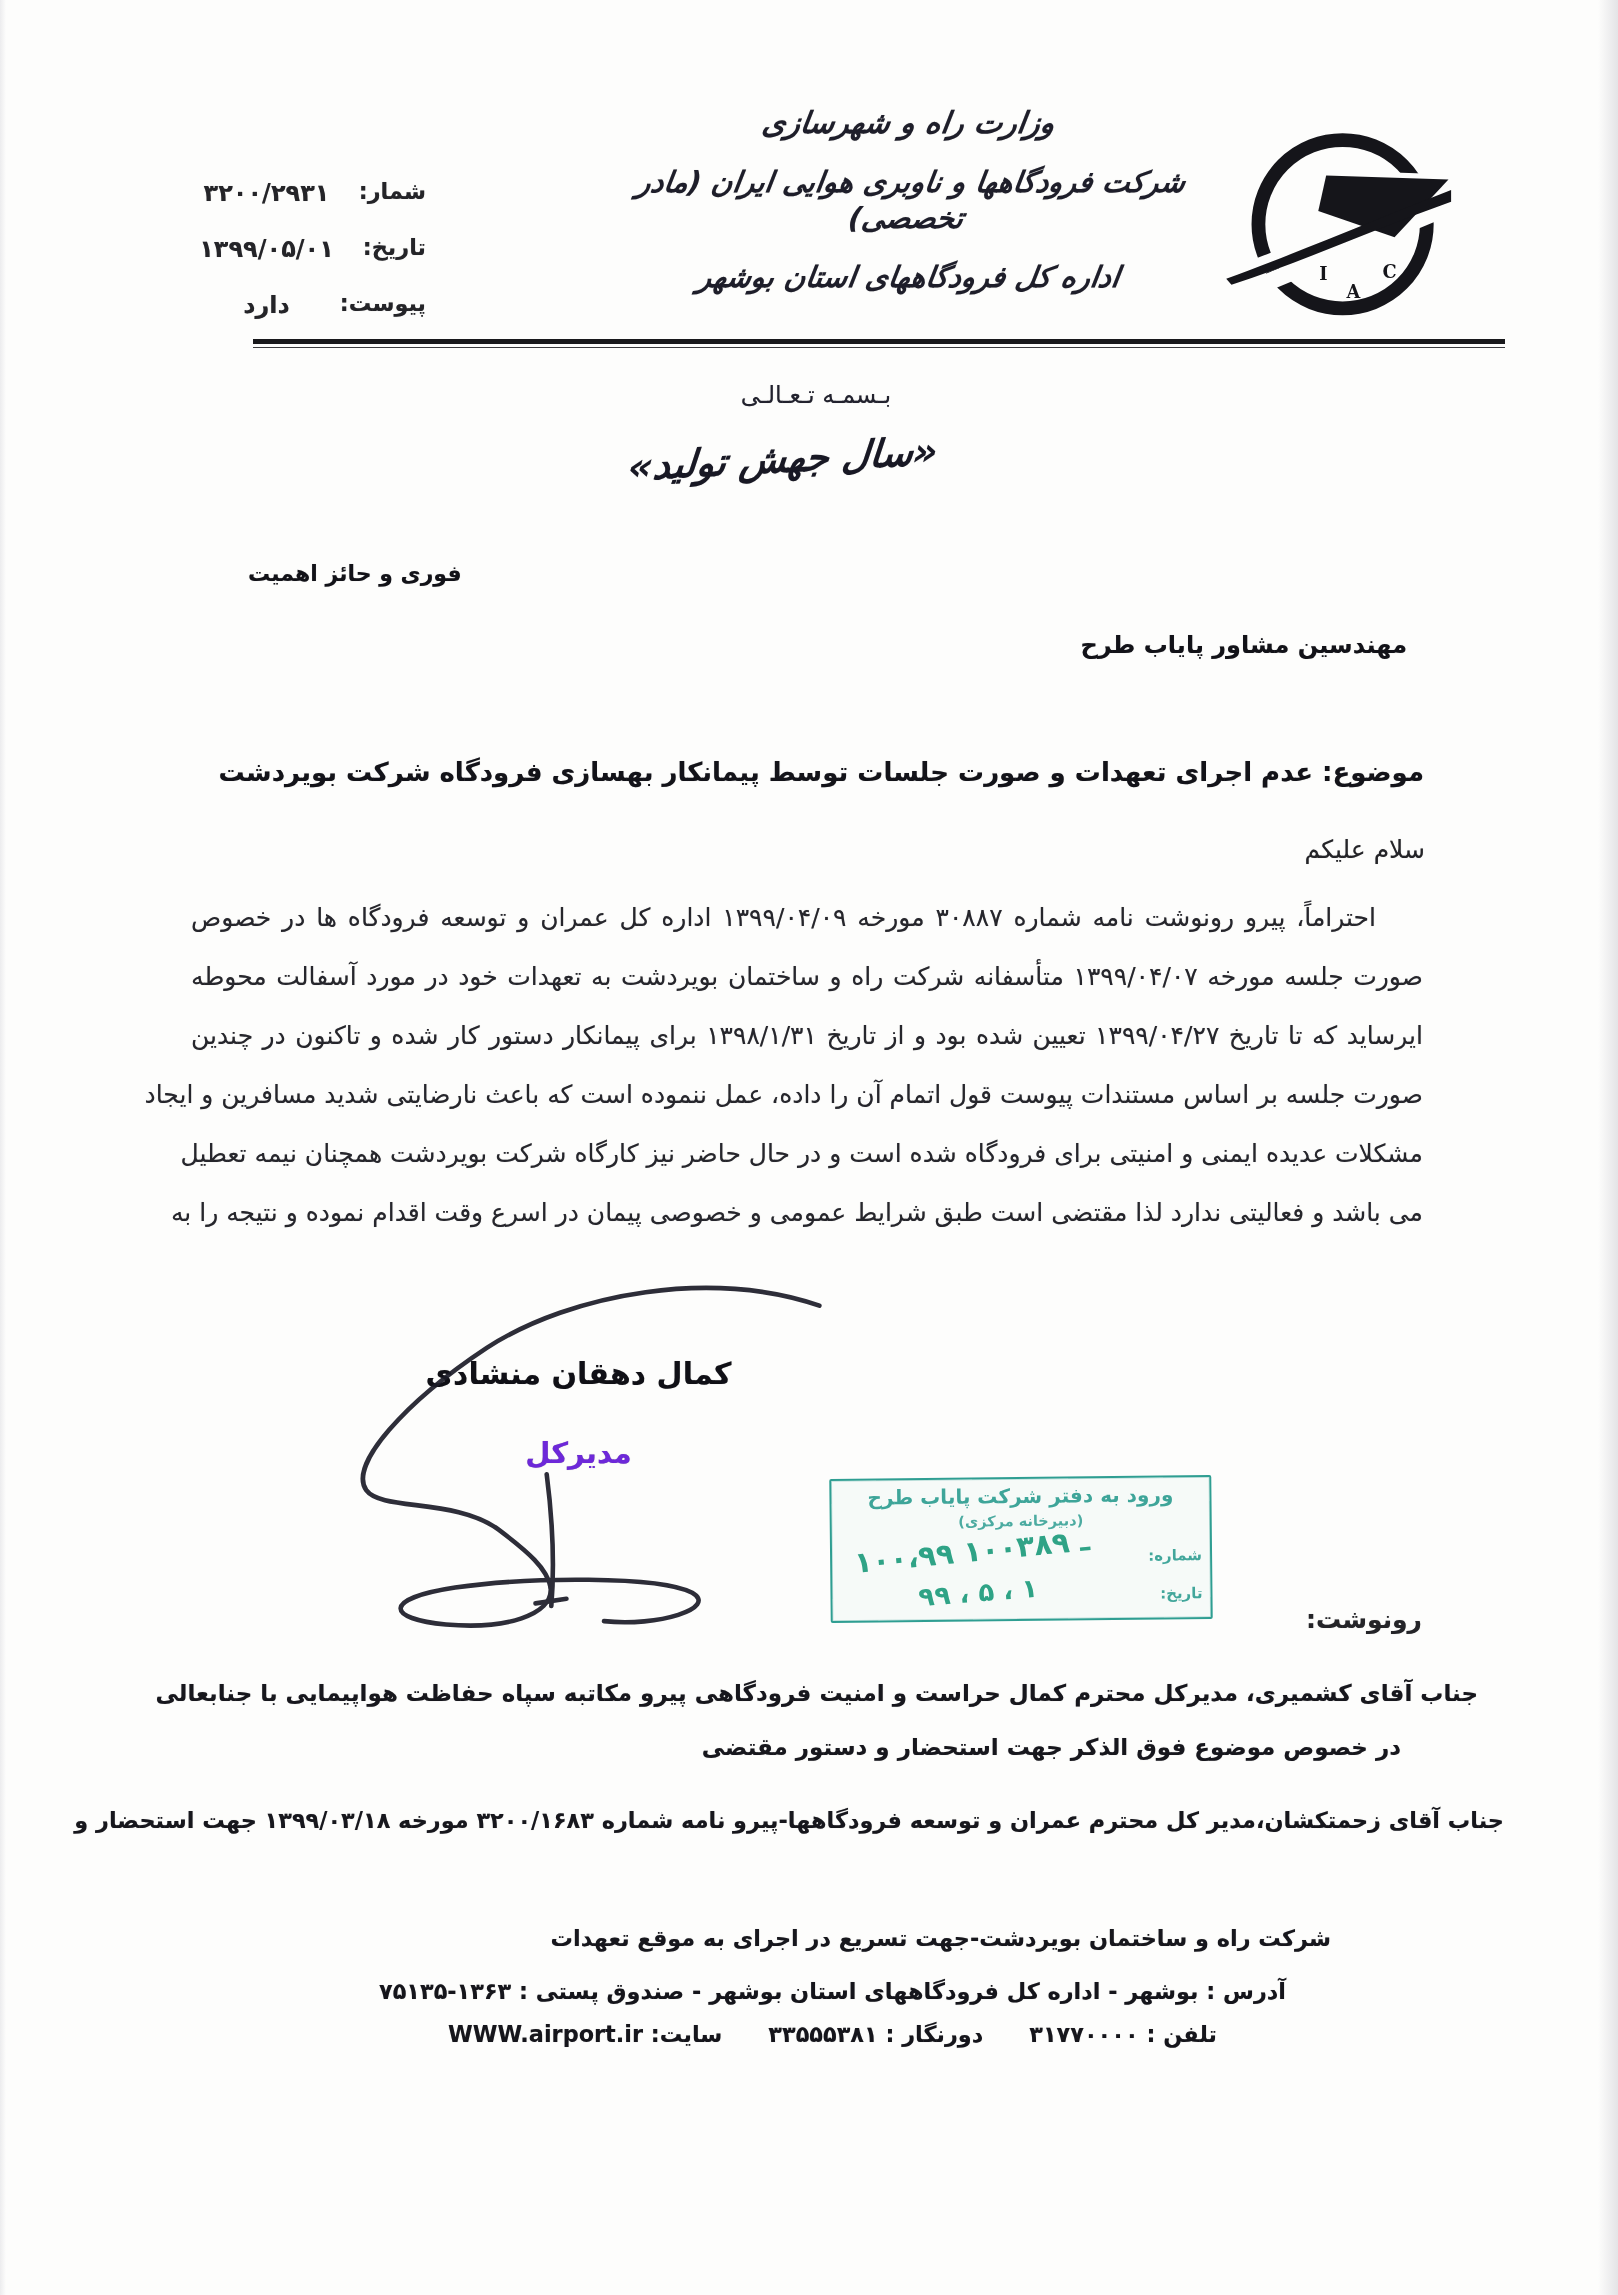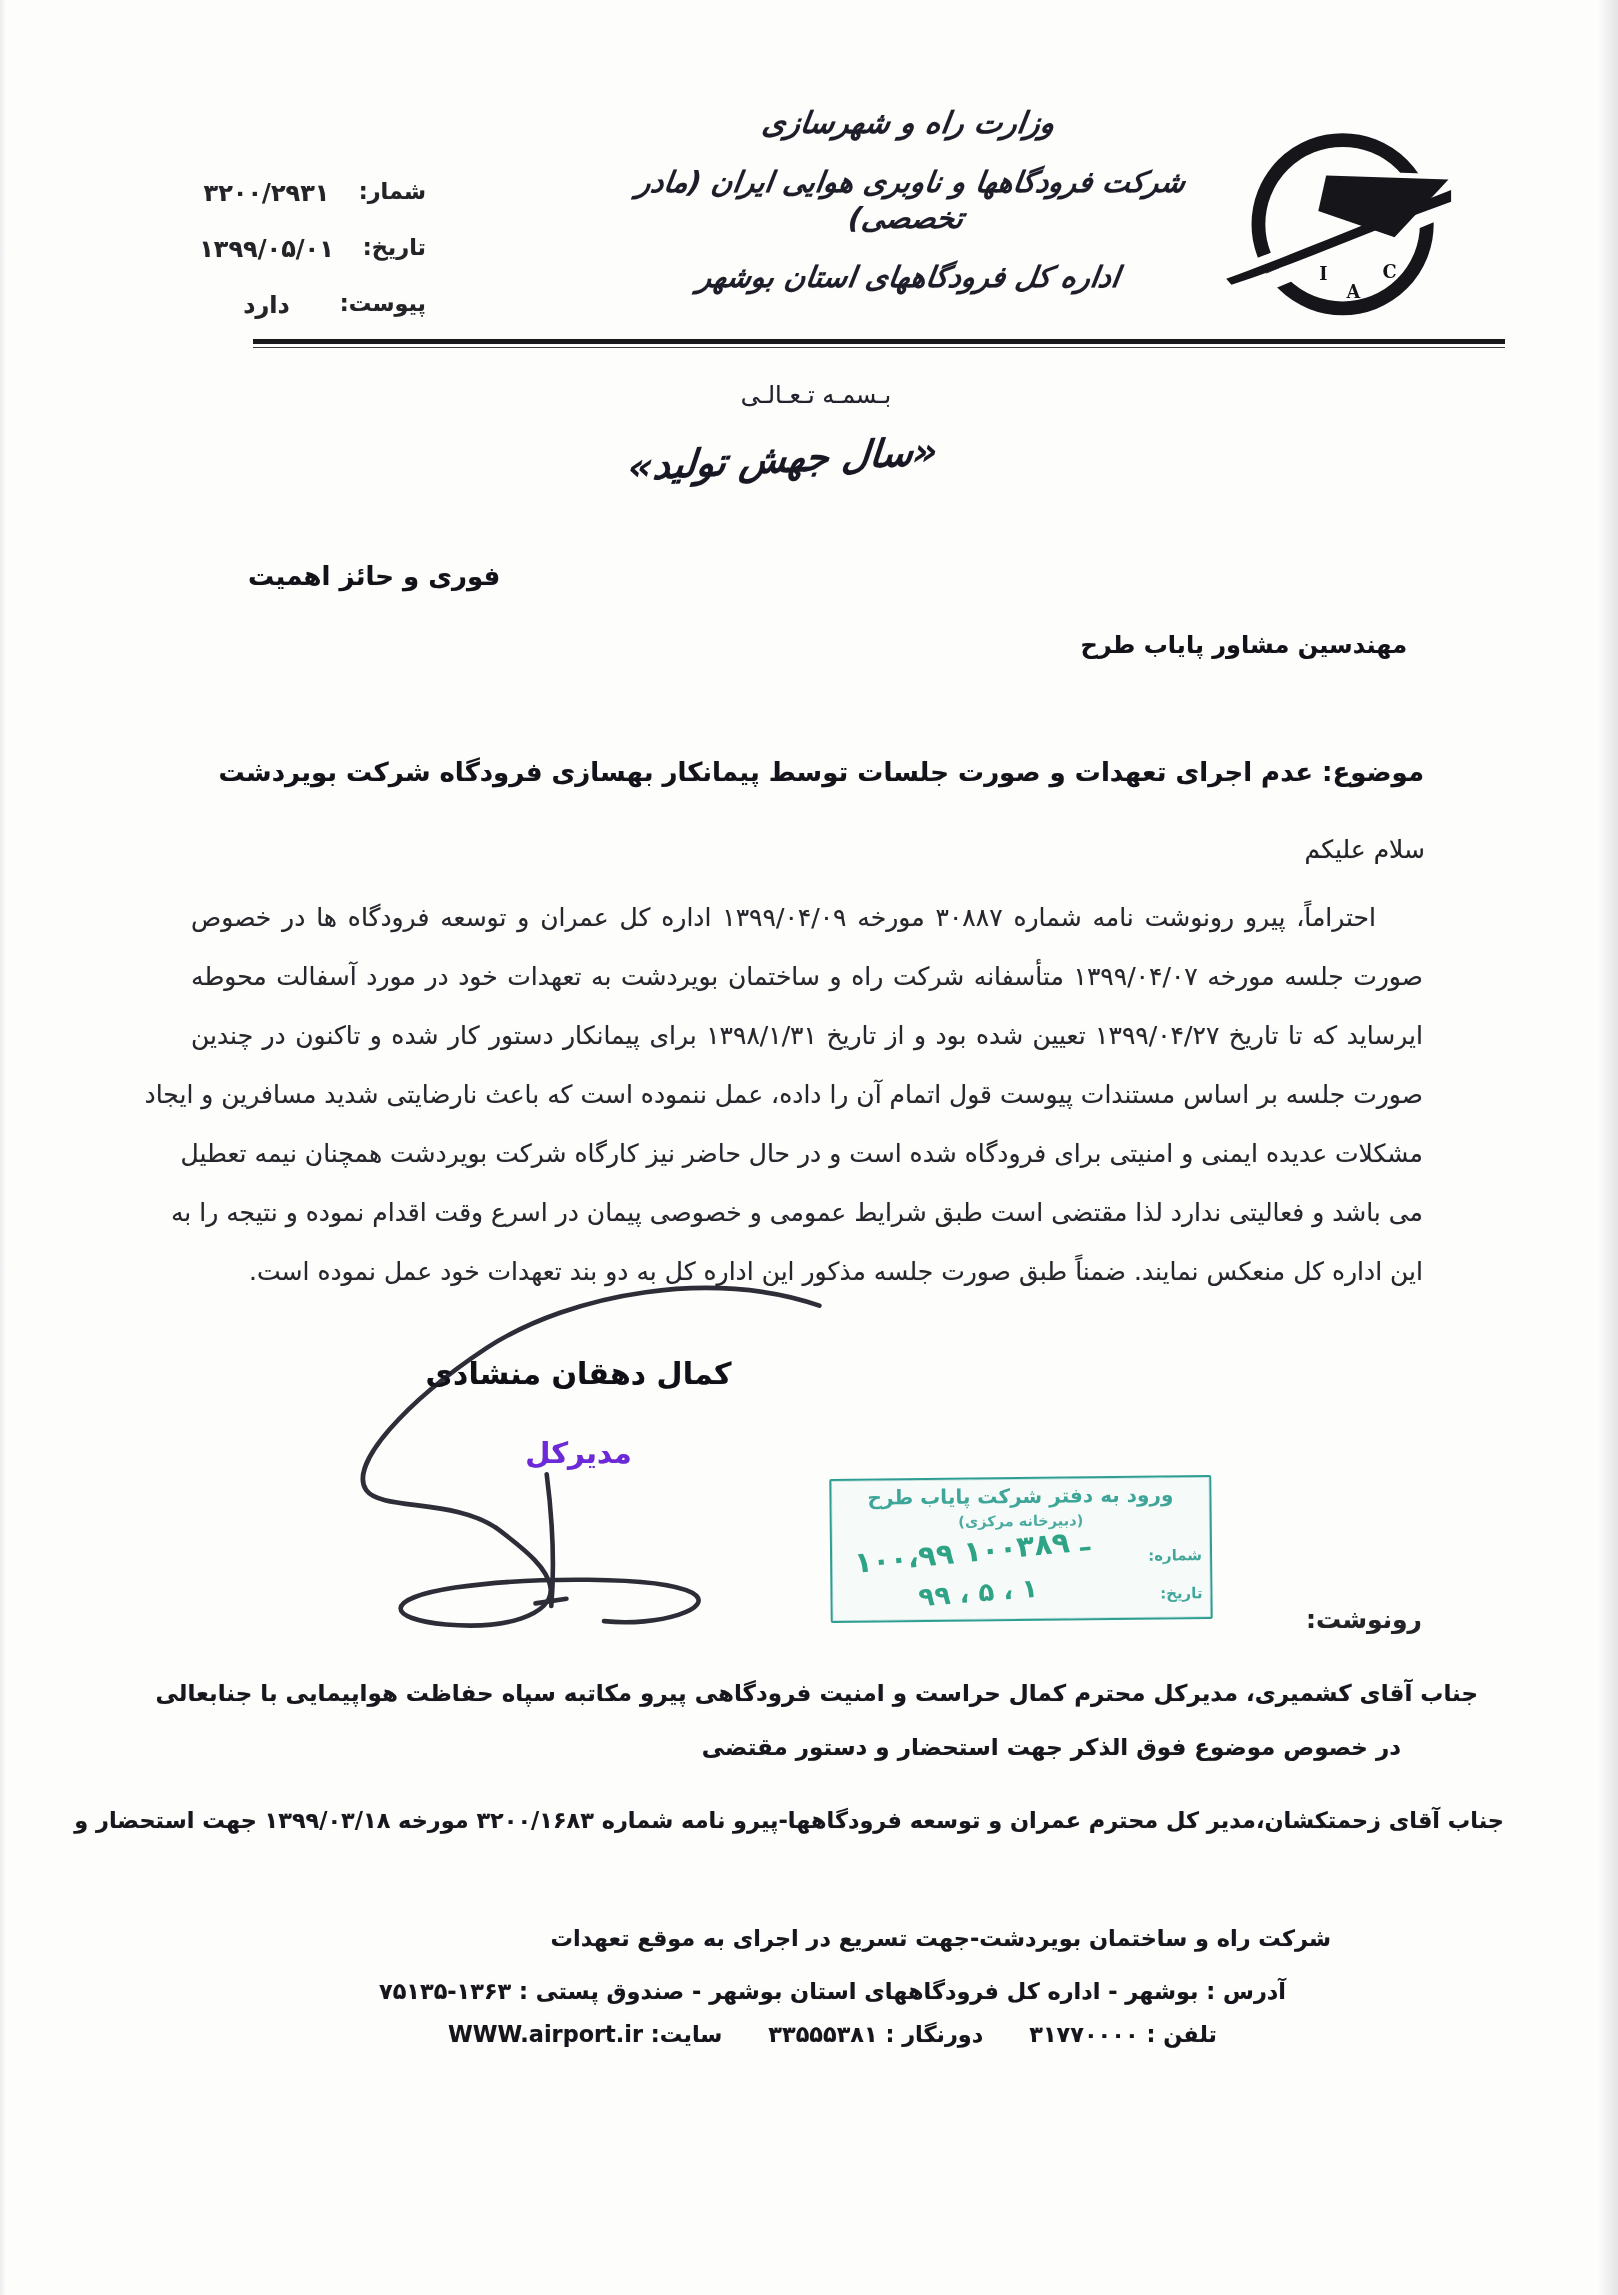--- a/index.html
+++ b/index.html
@@ -27,21 +27,21 @@
   .lh-line{font-style:italic;font-weight:700;transform:skewX(-8deg);line-height:1.25;}
   
   .rule1{left:254px;top:339px;width:1252px;height:4.6px;background:#19191c;}
   .rule2{left:254px;top:347px;width:1252px;height:1.3px;background:#3a3a3e;}
   .invocation{left:672px;top:381px;width:290px;text-align:center;font-size:24px;color:#22222e;}
   .slogan{
     left:580px;top:437px;width:408px;text-align:center;
     font-size:38px;font-weight:700;font-style:italic;color:#181824;
     transform:rotate(-3deg) skewX(-8deg);
   }
-  .urgency{left:249px;top:561px;font-size:26px;font-weight:700;color:#121218;}
+  .urgency{left:249px;top:561px;font-size:22px;font-weight:700;color:#121218;}
   .recipient{right:211px;top:631px;font-size:24px;font-weight:700;color:#121218;}
   .subject{left:194px;top:756px;width:1231px;text-align:right;font-size:26px;font-weight:700;color:#131319;line-height:1.3;}
   .salutation{right:193px;top:835px;font-size:25px;}
   .body-block{left:192px;top:888px;width:1232px;font-size:25px;color:#26262c;}
   .body-line{height:59px;line-height:59px;text-align:justify;text-align-last:justify;white-space:nowrap;}
   .body-line.first{padding-right:47px;}
   .body-line.last{text-align-last:right;}
   
   .sig-name{left:395px;top:1356px;width:369px;text-align:center;font-size:30px;font-weight:700;color:#101016;}
   .sig-title{left:461px;top:1436px;width:237px;text-align:center;font-size:29px;font-weight:700;color:#6d28d9;}
@@ -114,21 +114,20 @@
   <div class="abs subject t">موضوع: عدم اجرای تعهدات و صورت جلسات توسط پیمانکار بهسازی فرودگاه شرکت بویردشت</div>
   <div class="abs salutation t">سلام علیکم</div>
 
   <div class="abs body-block">
     <div class="body-line first t">احتراماً، پیرو رونوشت نامه شماره ۳۰۸۸۷ مورخه ۱۳۹۹/۰۴/۰۹ اداره کل عمران و توسعه فرودگاه ها در خصوص</div>
     <div class="body-line t">صورت جلسه مورخه ۱۳۹۹/۰۴/۰۷ متأسفانه شرکت راه و ساختمان بویردشت به تعهدات خود در مورد آسفالت محوطه</div>
     <div class="body-line t">ایرساید که تا تاریخ ۱۳۹۹/۰۴/۲۷ تعیین شده بود و از تاریخ ۱۳۹۸/۱/۳۱ برای پیمانکار دستور کار شده و تاکنون در چندین</div>
     <div class="body-line t">صورت جلسه بر اساس مستندات پیوست قول اتمام آن را داده، عمل ننموده است که باعث نارضایتی شدید مسافرین و ایجاد</div>
     <div class="body-line t">مشکلات عدیده ایمنی و امنیتی برای فرودگاه شده است و در حال حاضر نیز کارگاه شرکت بویردشت همچنان نیمه تعطیل</div>
     <div class="body-line t">می باشد و فعالیتی ندارد لذا مقتضی است طبق شرایط عمومی و خصوصی پیمان در اسرع وقت اقدام نموده و نتیجه را به</div>
-    <div class="body-line last t">این اداره کل منعکس نمایند. ضمناً طبق صورت جلسه مذکور این اداره کل به دو بند تعهدات خود عمل نموده است.</div>
   </div>
 
   <div class="abs sig-name t">کمال دهقان منشادی</div>
   <div class="abs sig-title t">مدیرکل</div>
   <svg class="abs sig-svg" width="547" height="382" viewBox="0 0 830 580" aria-hidden="true">
     <g fill="none" stroke="#1c1c28" stroke-width="7" stroke-linecap="round" opacity=".92">
       <path d="M805 42 C 645 -14 430 22 300 106 C 176 188 90 284 117 322 C 140 354 252 334 318 382 C 363 416 392 441 397 470"></path>
       <path d="M397 470 C 401 512 328 534 238 526 C 148 518 140 487 252 470 C 362 454 562 452 612 478 C 652 501 560 530 478 521"></path>
       <path d="M391 298 C 399 360 404 424 398 498"></path>
       <path d="M374 494 L 421 487"></path>

